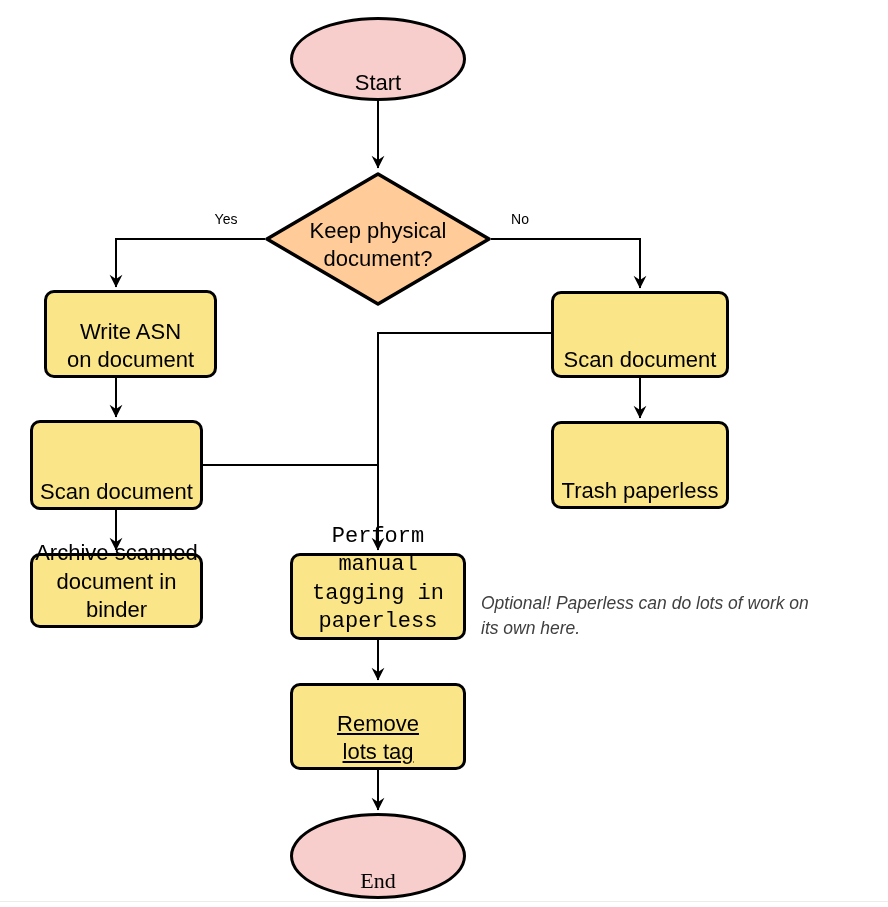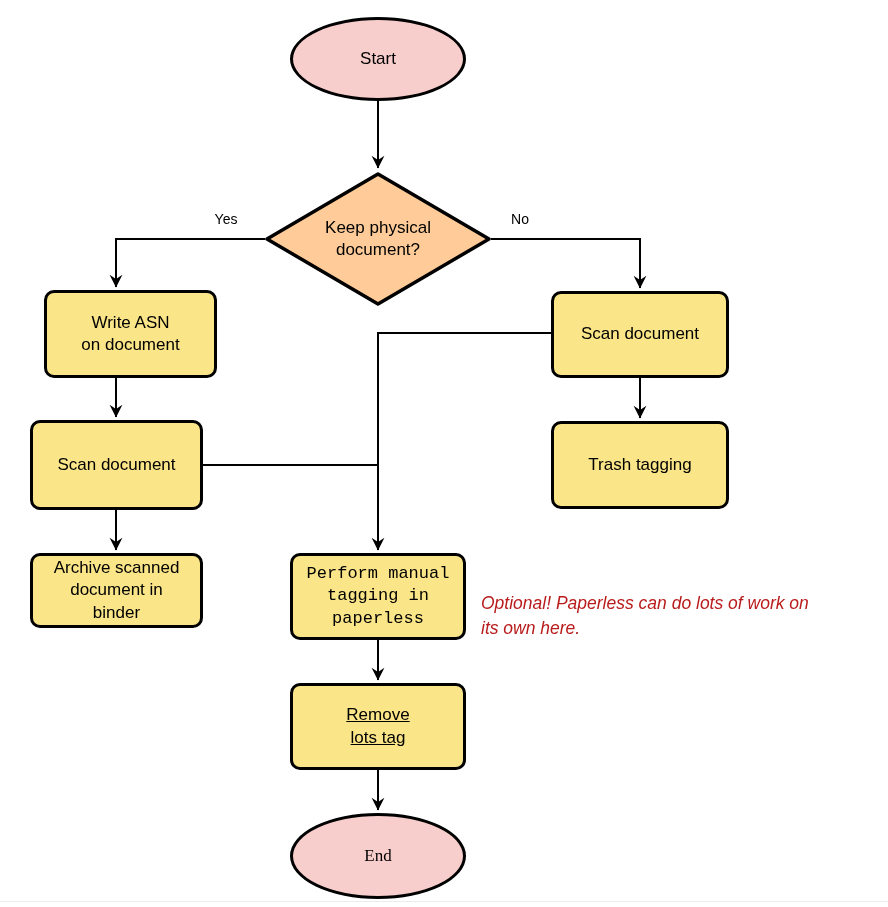--- a/index.html
+++ b/index.html
@@ -33,23 +33,23 @@
     stroke: #000000;
     stroke-width: 3.5;
     stroke-linejoin: round;
   }
   .node {
     position: absolute;
     box-sizing: border-box;
     display: flex;
     flex-direction: column;
     align-items: center;
-    justify-content: center;
+    justify-content: flex-end;
     text-align: center;
-    font-size: 17px;
+    font-size: 22px;
     line-height: 1.3;
   }
   .process {
     background: #fae588;
     border: 3px solid #000000;
     border-radius: 10px;
   }
   .terminator {
     background: #f8cecc;
     border: 3px solid #000000;
@@ -63,21 +63,21 @@
   .edge-label {
     position: absolute;
     font-size: 14px;
     text-align: center;
   }
   .note {
     position: absolute;
     font-size: 17.5px;
     font-style: italic;
     line-height: 1.42;
-    color: #b91c1c;
+    color: #404040;
   }
   .bottom-divider {
     position: absolute;
     left: 0;
     top: 901px;
     width: 888px;
     height: 1px;
     background: #ececec;
   }
 </style>
@@ -133,21 +133,21 @@
     <span class="line">Archive scanned</span>
     <span class="line">document in</span>
     <span class="line">binder</span>
   </div>
 
   <div class="node process" style="left:551px; top:291px; width:178px; height:87px;">
     <span class="line">Scan document</span>
   </div>
 
   <div class="node process" style="left:551px; top:421px; width:178px; height:88px;">
-    <span class="line">Trash tagging</span>
+    <span class="line">Trash paperless</span>
   </div>
 
   <div class="node process" style="left:290px; top:553px; width:176px; height:87px;font-family:Liberation Mono, monospace;">
     <span class="line">Perform manual</span>
     <span class="line">tagging in</span>
     <span class="line">paperless</span>
   </div>
 
   <div class="note" style="left:481px; top:591px; width:404px;">
     <span class="line" style="display:block;">Optional! Paperless can do lots of work on</span>

